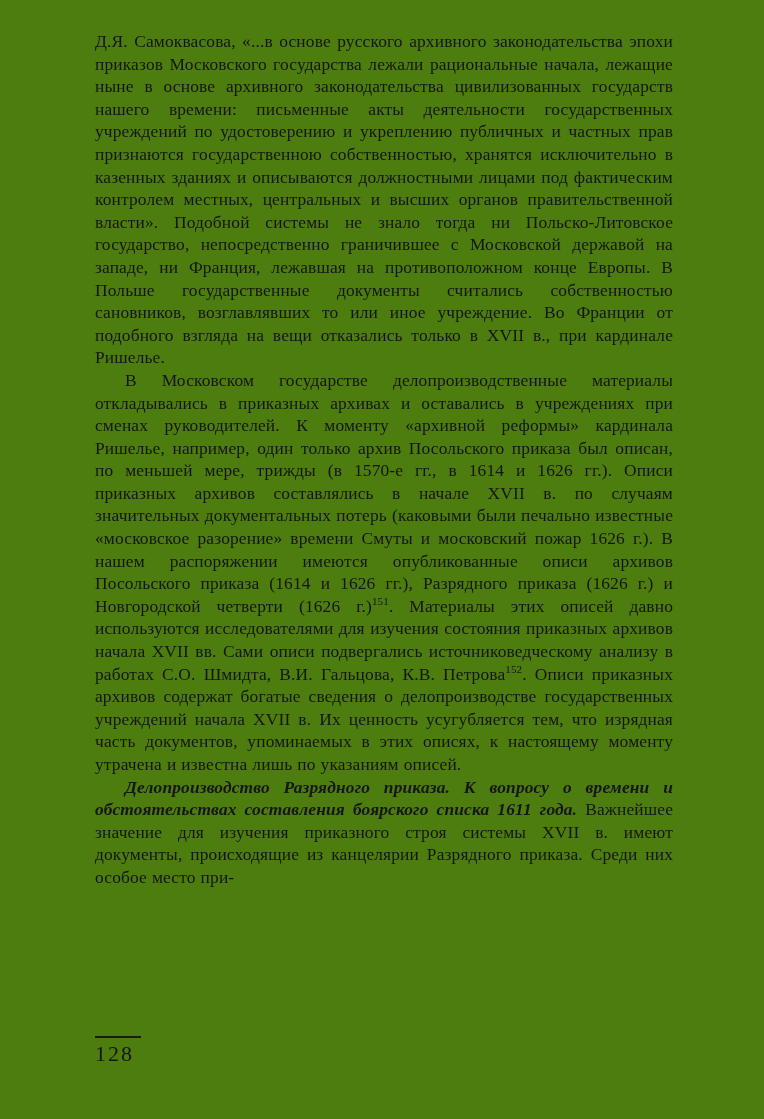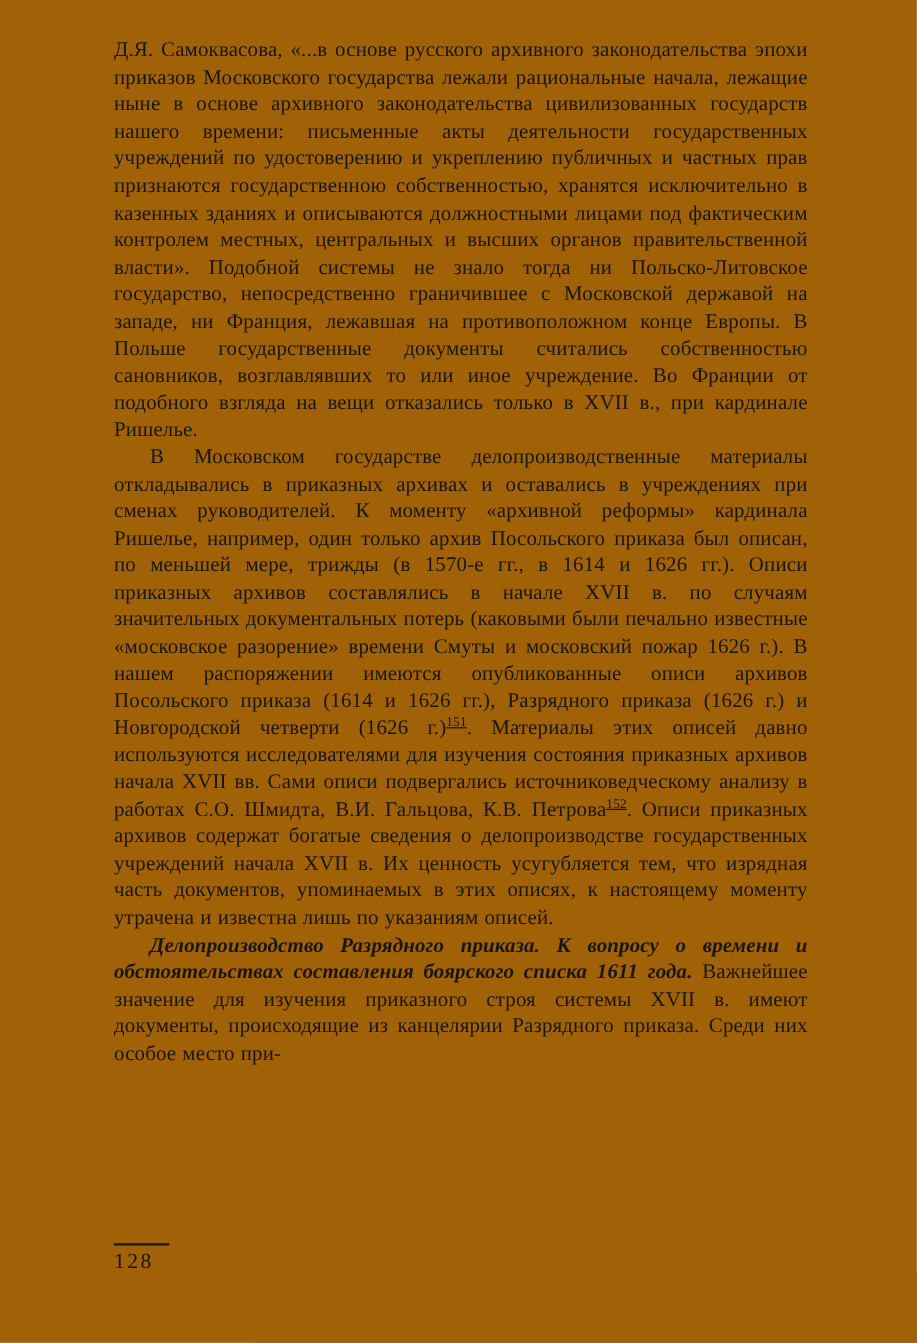--- a/index.html
+++ b/index.html
@@ -11,21 +11,21 @@
     height: 1119px;
     background: #fcfcfa;
     position: relative;
     overflow: hidden;
     font-family: "Liberation Serif", "DejaVu Serif", serif;
     color: #161616;
   }
   .page {
     position: absolute;
     inset: 0;
-    background: #a16207;
+    background: #4d7c0f;
   }
   .text-block {
     position: absolute;
     left: 95px;
     top: 30px;
     width: 578px;
   }
   .paragraph {
     margin: 0;
     font-size: 17.4px;
@@ -42,35 +42,34 @@
     font-weight: normal;
   }
   .seg-bold-italic {
     font-weight: bold;
     font-style: italic;
   }
   .seg-sup {
     vertical-align: super;
     font-size: 11px;
     line-height: 0;
-    text-decoration: underline;
   }
   .footer {
     position: absolute;
     left: 95px;
     top: 1036px;
   }
   .footer-rule {
     width: 46px;
     height: 0;
     border-top: 2px solid #1a1a1a;
   }
   .page-number {
     margin-top: 3px;
-    font-size: 18px;
+    font-size: 22px;
     letter-spacing: 2px;
     color: #161616;
   }
 </style>
 </head>
 <body>
 
 <div class="page">
   <div class="text-block">
       <p class="paragraph"><span class="seg-normal">Д.Я. Самоквасова, «...в основе русского архивного законодательства эпохи приказов Московского государства лежали рациональные начала, лежащие ныне в основе архивного законодательства цивилизованных государств нашего времени: письменные акты деятельности государственных учреждений по удостоверению и укреплению публичных и частных прав признаются государственною собственностью, хранятся исключительно в казенных зданиях и описываются должностными лицами под фактическим контролем местных, центральных и высших органов правительственной власти». Подобной системы не знало тогда ни Польско-Литовское государство, непосредственно граничившее с Московской державой на западе, ни Франция, лежавшая на противоположном конце Европы. В Польше государственные документы считались собственностью сановников, возглавлявших то или иное учреждение. Во Франции от подобного взгляда на вещи отказались только в XVII в., при кардинале Ришелье.</span></p>

